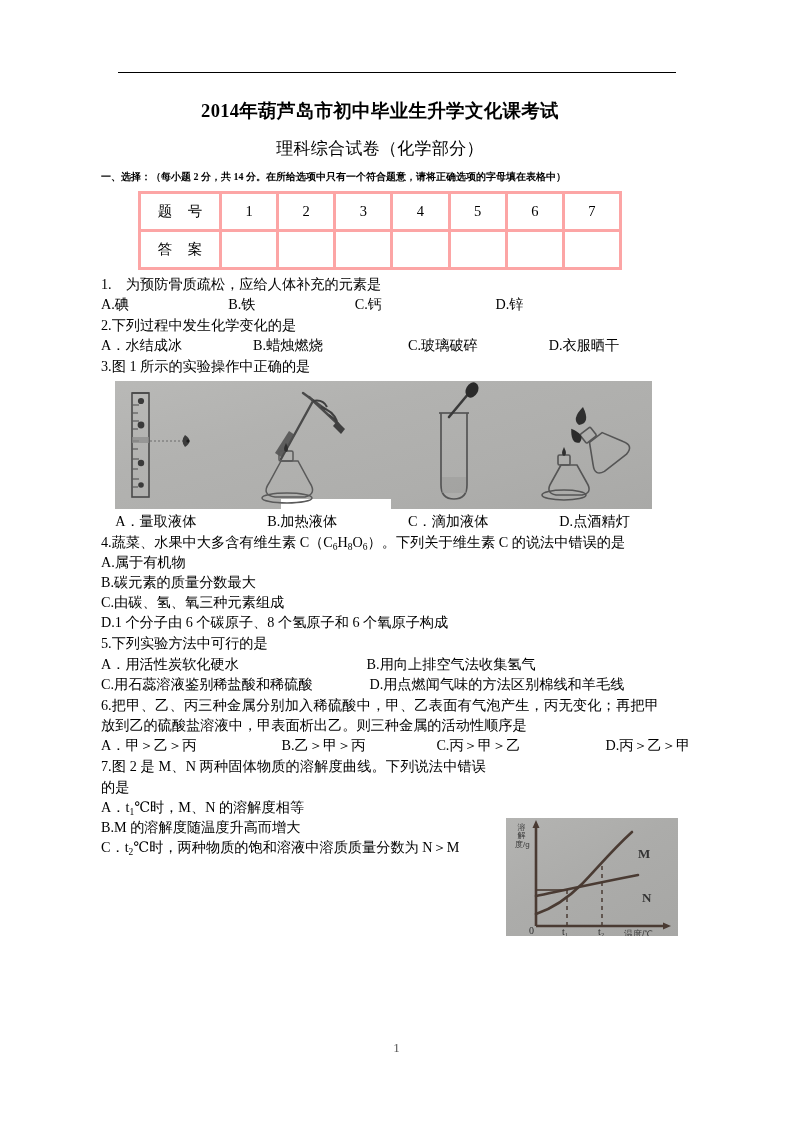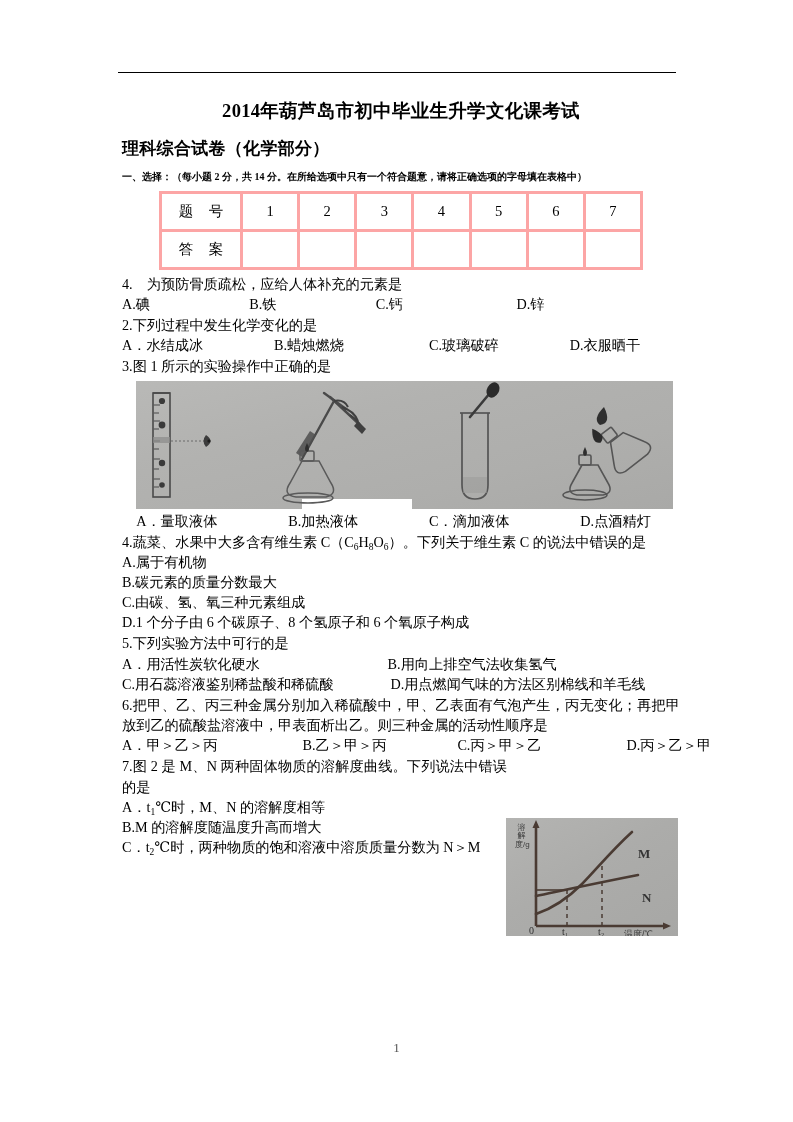--- a/index.html
+++ b/index.html
@@ -24,35 +24,36 @@
   .header-rule {
     position: absolute;
     left: 118px;
     top: 72px;
     width: 558px;
     height: 0;
     border-top: 1.6px solid #000;
   }
   .content {
     position: absolute;
-    left: 122px;
+    left: 101px;
     top: 98px;
     width: 558px;
   }
   .doc-title {
     text-align: center;
     font-size: 18.5px;
     font-weight: bold;
     letter-spacing: .3px;
     line-height: 1.5;
     margin: 0 0 2px 0;
   }
   .doc-subtitle {
+    text-align: center;
     font-size: 17px;
-    font-weight: bold;
+    font-weight: normal;
     letter-spacing: .3px;
     line-height: 1.5;
     margin: 10px 0 8px 0;
   }
   .instructions {
     font-size: 10px;
     font-weight: bold;
     line-height: 1.55;
     margin: 2px 0 6px 0;
     text-align: justify;
@@ -197,21 +198,21 @@
         <td></td>
         <td></td>
         <td></td>
         <td></td>
         <td></td>
         <td></td>
       </tr>
     </tbody>
       </table>
 
-    <div class="q q-stem">4.　为预防骨质疏松，应给人体补充的元素是</div>
+    <div class="q q-stem">1.　为预防骨质疏松，应给人体补充的元素是</div>
     <div class="opts">A.碘　　　　　　　B.铁　　　　　　　C.钙　　　　　　　　D.锌</div>
 
     <div class="q q-stem">2.下列过程中发生化学变化的是</div>
     <div class="opts">A．水结成冰　　　　　B.蜡烛燃烧　　　　　　C.玻璃破碎　　　　　D.衣服晒干</div>
 
     <div class="q q-stem">3.图 1 所示的实验操作中正确的是</div>
 
     <div class="fig1">
       <div class="fig1-white-l"></div>
       <div class="fig1-white-b"></div>

